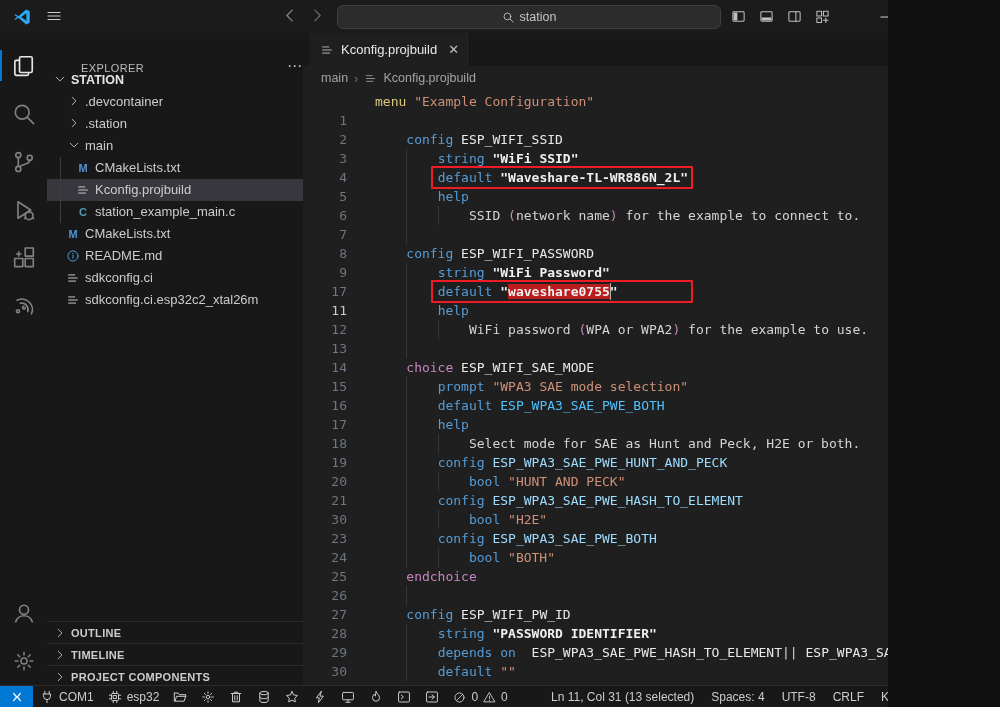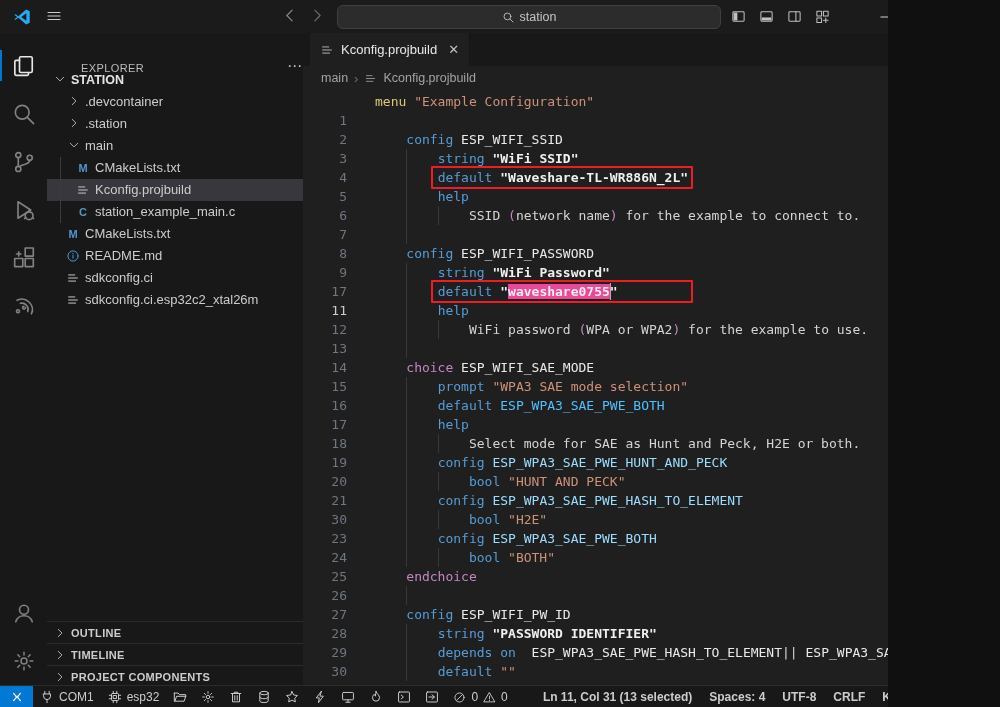--- a/index.html
+++ b/index.html
@@ -66,38 +66,38 @@
              font-family:"DejaVu Sans Mono","Liberation Mono",monospace;font-size:13px;}
   #lines{position:absolute;left:0;top:2px;width:600px;overflow:hidden;}
   .cline{position:relative;height:19px;line-height:19px;white-space:pre;}
   .lnum{position:absolute;left:0;width:44px;text-align:right;color:#6e7681;user-select:none;}
   .lnum.cur{color:#cccccc;}
   .ctext{position:absolute;left:72px;top:0;white-space:pre;}
   .guide{position:absolute;top:0;width:1px;height:19px;background:#373737;}
   .k{color:#569cd6}.c{color:#c586c0}.s{color:#ce9178}.y{color:#dcc87a}
   .w{color:#f0f0f0;font-weight:600}.i{color:#9cdcfe}.b{color:#4fc1ff}
   .t{color:#d4d4d4}.n{color:#e9e9e9}.p{color:#c586c0}.o{color:#d4d4d4}
-  .sel{background:#ec4899;}
+  .sel{background:#b91c1c;}
   .cursor{position:absolute;top:1px;width:1.5px;height:17px;background:#aeafad;}
   .redbox{position:absolute;border:2px solid #ee1c25;border-radius:1px;pointer-events:none;}
 
   #minimap{position:absolute;left:600px;top:0;width:59px;height:595px;}
   .mrow{position:absolute;height:2px;border-radius:.5px;opacity:.85;}
   .mk{background:#569cd6}.mc{background:#c586c0}.ms{background:#ce9178}.my{background:#dcc87a}
   .mw{background:#dddddd}.mi{background:#9cdcfe}.mb{background:#4fc1ff}.mt{background:#9a9a9a}.mn{background:#cfcfcf}
   .m-red{position:absolute;border:1px solid #e23a3a;}
   #scrollbar{position:absolute;left:659px;top:0;width:38px;height:595px;}
   #sb-slider{position:absolute;left:0;top:0;width:38px;height:250px;background:rgba(121,121,121,.22);}
   #sb-deco-sel{position:absolute;right:0;top:115px;width:13px;height:5px;background:rgba(255,255,255,.55);}
 
   
   #statusbar{position:absolute;left:0;top:685px;width:1000px;height:22px;background:#181818;
              border-top:1px solid #2b2b2b;display:flex;align-items:center;font-size:12px;color:#cccccc;}
   #sb-left{display:flex;align-items:center;height:22px;flex:1;}
-  #sb-right{display:flex;align-items:center;height:22px;padding-right:4px;gap:3px;font-weight:bold;}
+  #sb-right{display:flex;align-items:center;height:22px;padding-right:10px;gap:3px;}
   .st-item{display:flex;align-items:center;gap:5px;padding:0 7px;height:22px;color:#d0d0d0;}
   .st-item .lab{color:#cccccc;}
   #remote{background:#0078d4;color:#ffffff;width:33px;justify-content:center;padding:0;}
   .st-right-item{padding:0 7px;height:22px;display:flex;align-items:center;gap:4px;color:#cccccc;}
 </style>
 </head>
 <body>
 <div id="app">
 
 <div id="titlebar">

